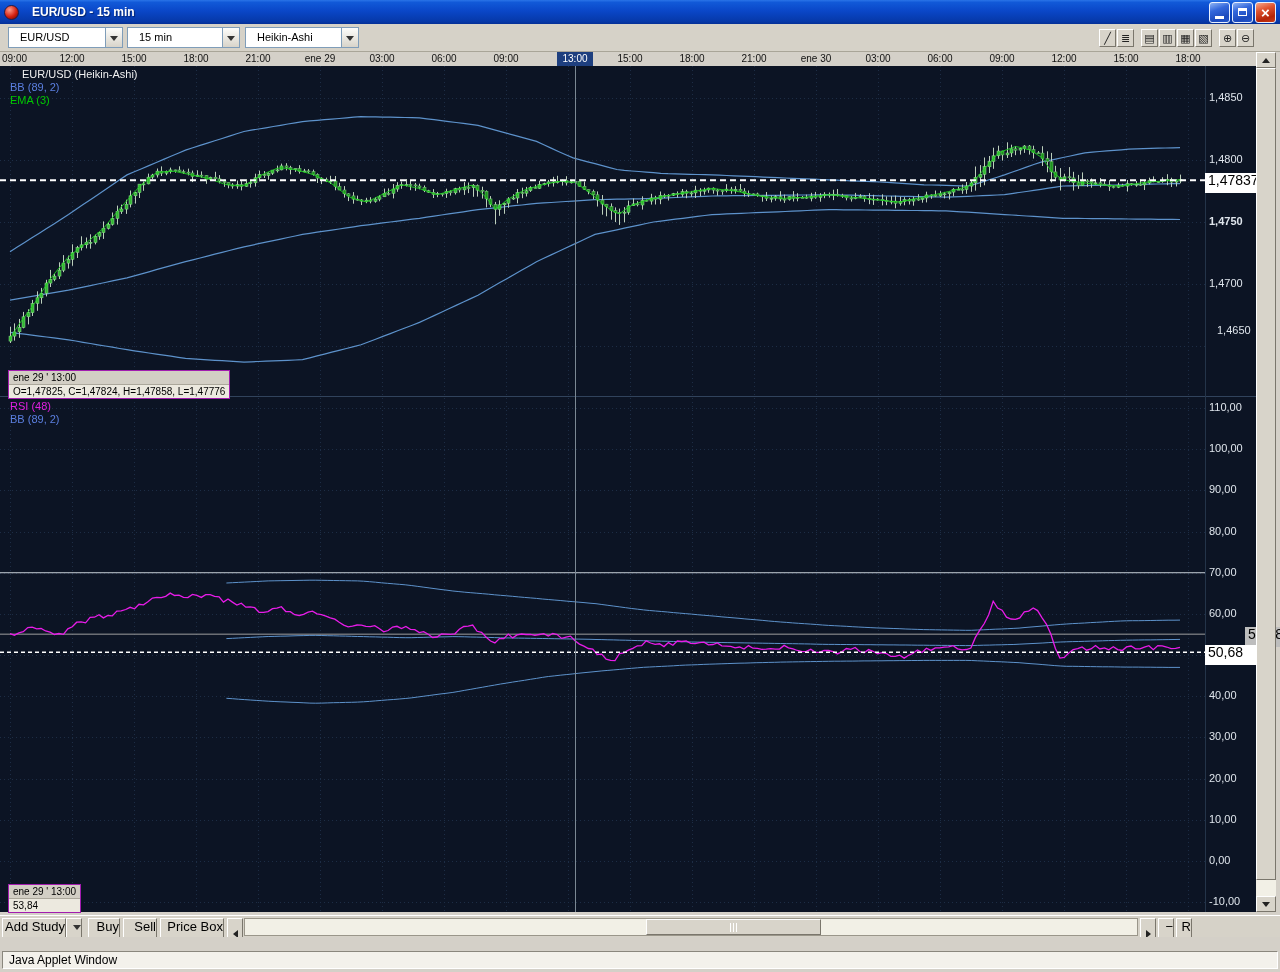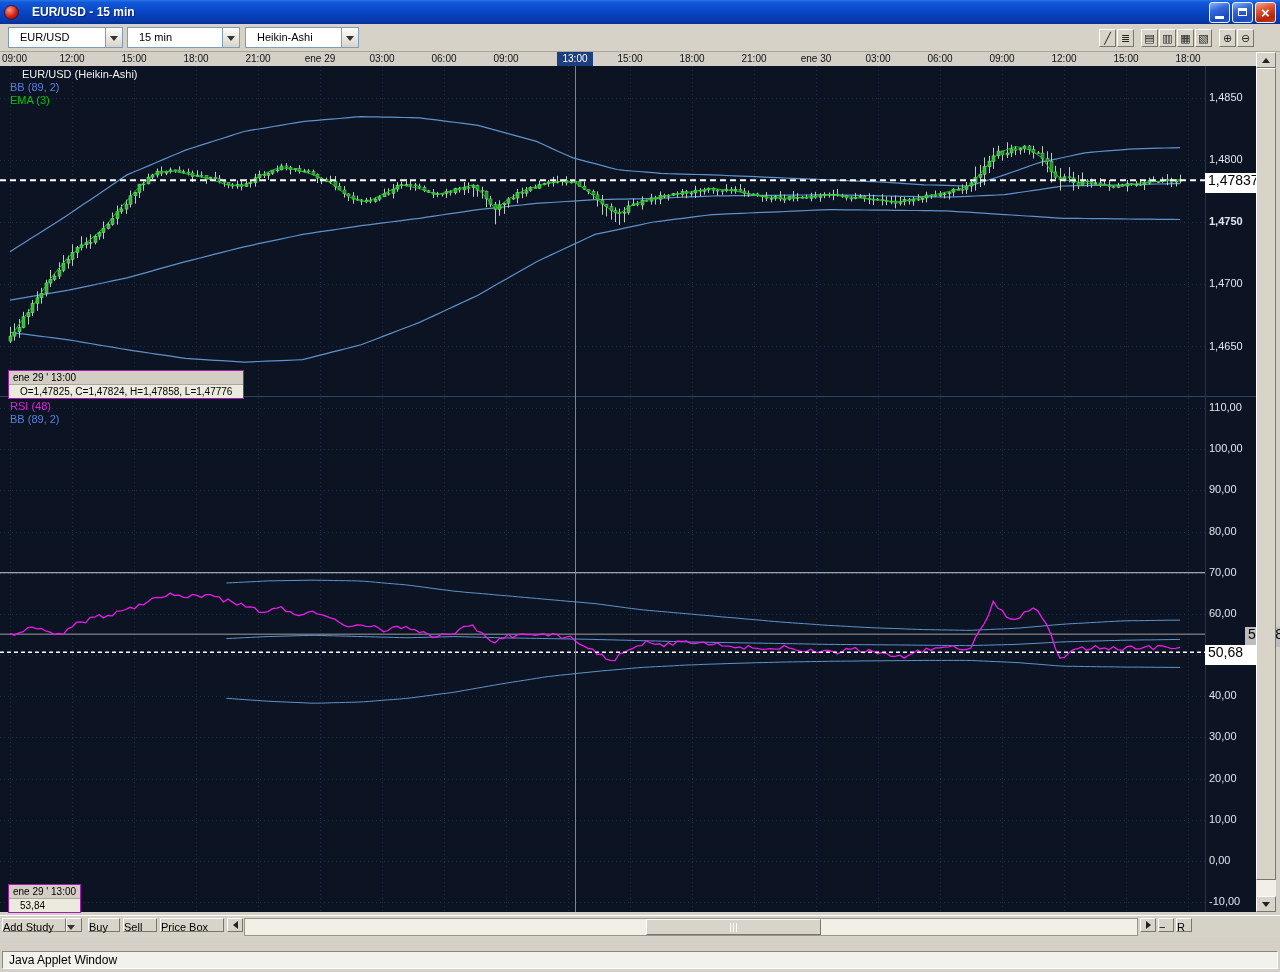--- a/index.html
+++ b/index.html
@@ -49,38 +49,38 @@
 
   
   .chart-wrap { position:absolute; left:0; top:66px; width:1256px; height:846px; background:#0c1424; }
   #chart-svg { position:absolute; left:0; top:0; }
   .legend { position:absolute; font-size:11px; line-height:13px; white-space:nowrap; }
   .axis-label { position:absolute; left:1209px; font-size:11px; color:#dfe5ec; white-space:nowrap; }
   .price-tag { position:absolute; left:1205px; width:51px; height:20px; background:#fff; color:#000;
     font-size:14px; line-height:14px; padding-left:3px; }
   .tooltip { position:absolute; border:1px solid #a21caf; font-size:10px; color:#000; width:max-content; }
   .tt-head { background:#d2cec4; padding:0 4px; line-height:13px; border-bottom:1px solid #aBA79B; }
-  .tt-body { background:#ece9df; padding:0 11px; line-height:13px; }
+  .tt-body { background:#ece9df; padding:0 4px; line-height:13px; }
 
   
   .vscroll { position:absolute; left:1256px; top:52px; width:20px; height:860px; background:#f2f0e6; }
   .sb-btn { position:absolute; left:0; width:20px; height:16px; background:#d8d4ca; border:1px solid;
     border-color:#ffffff #7a766c #7a766c #ffffff; display:flex; align-items:center; justify-content:center; }
   .vs-thumb { position:absolute; left:0; top:16px; width:20px; height:812px; background:#d8d4ca;
     border:1px solid; border-color:#ffffff #7a766c #7a766c #ffffff; }
   .tri-up-s { width:0; height:0; border:4px solid transparent; border-bottom:5px solid #222; margin-bottom:4px; }
   .tri-dn-s { width:0; height:0; border:4px solid transparent; border-top:5px solid #222; margin-top:4px; }
   .tri-l-s  { width:0; height:0; border:4px solid transparent; border-right:5px solid #222; margin-right:4px; }
   .tri-r-s  { width:0; height:0; border:4px solid transparent; border-left:5px solid #222; margin-left:4px; }
 
   
   .bottombar { position:absolute; left:0; top:915px; width:1280px; height:22px; background:#d6d2c8;
     border-top:1px solid #fff; }
-  .bb-btn { position:absolute; top:2px; height:14px; background:#d8d4ca; border:1px solid;
-    border-color:#ffffff #7a766c #7a766c #ffffff; font-size:11px; color:#000; text-align:left;
+  .bb-btn { position:absolute; top:2px; height:32px; background:#d8d4ca; border:1px solid;
+    border-color:#ffffff #7a766c #7a766c #ffffff; font-size:13px; color:#000; text-align:right;
     line-height:16px; white-space:nowrap; }
   .hs-track { position:absolute; left:244px; top:2px; width:894px; height:18px; background:#f2f0e6;
     border:1px solid #9a968a; }
   .hs-thumb { position:absolute; left:401px; top:0; width:175px; height:16px; background:#d8d4ca;
     border:1px solid; border-color:#ffffff #7a766c #7a766c #ffffff;
     display:flex; align-items:center; justify-content:center; gap:2px; }
   .grip-line { width:1px; height:9px; background:#8a867a; border-right:1px solid #fff; }
 
   .bottomstrip { position:absolute; left:0; top:937px; width:1280px; height:13px; background:#d4d0c8; }
 
@@ -759,21 +759,21 @@
   <div class="legend" style="left:10px; top:334px;">
     <div style="color: rgb(224, 32, 224);">RSI (48)</div>
     <div style="color: rgb(91, 127, 224);">BB (89, 2)</div>
   </div>
 
   <div id="main-axis-labels">
       <div class="axis-label" style="top: 25px;">1,4850</div>
       <div class="axis-label" style="top: 87px;">1,4800</div>
       <div class="axis-label" style="top: 149px; font-weight: bold;">1,4750</div>
       <div class="axis-label" style="top: 211px;">1,4700</div>
-      <div class="axis-label" style="top: 274px;">1,4650</div>
+      <div class="axis-label" style="top: 258px; margin-left: 8px;">1,4650</div>
     </div>
   <div id="rsi-axis-labels">
       <div class="axis-label" style="top: 335px;">110,00</div>
       <div class="axis-label" style="top: 376.18px;">100,00</div>
       <div class="axis-label" style="top: 417.36px;">90,00</div>
       <div class="axis-label" style="top: 458.54px;">80,00</div>
       <div class="axis-label" style="top: 499.72px;">70,00</div>
       <div class="axis-label" style="top: 540.9px;">60,00</div>
       <div class="axis-label" style="top: 623.26px;">40,00</div>
       <div class="axis-label" style="top: 664.44px;">30,00</div>

